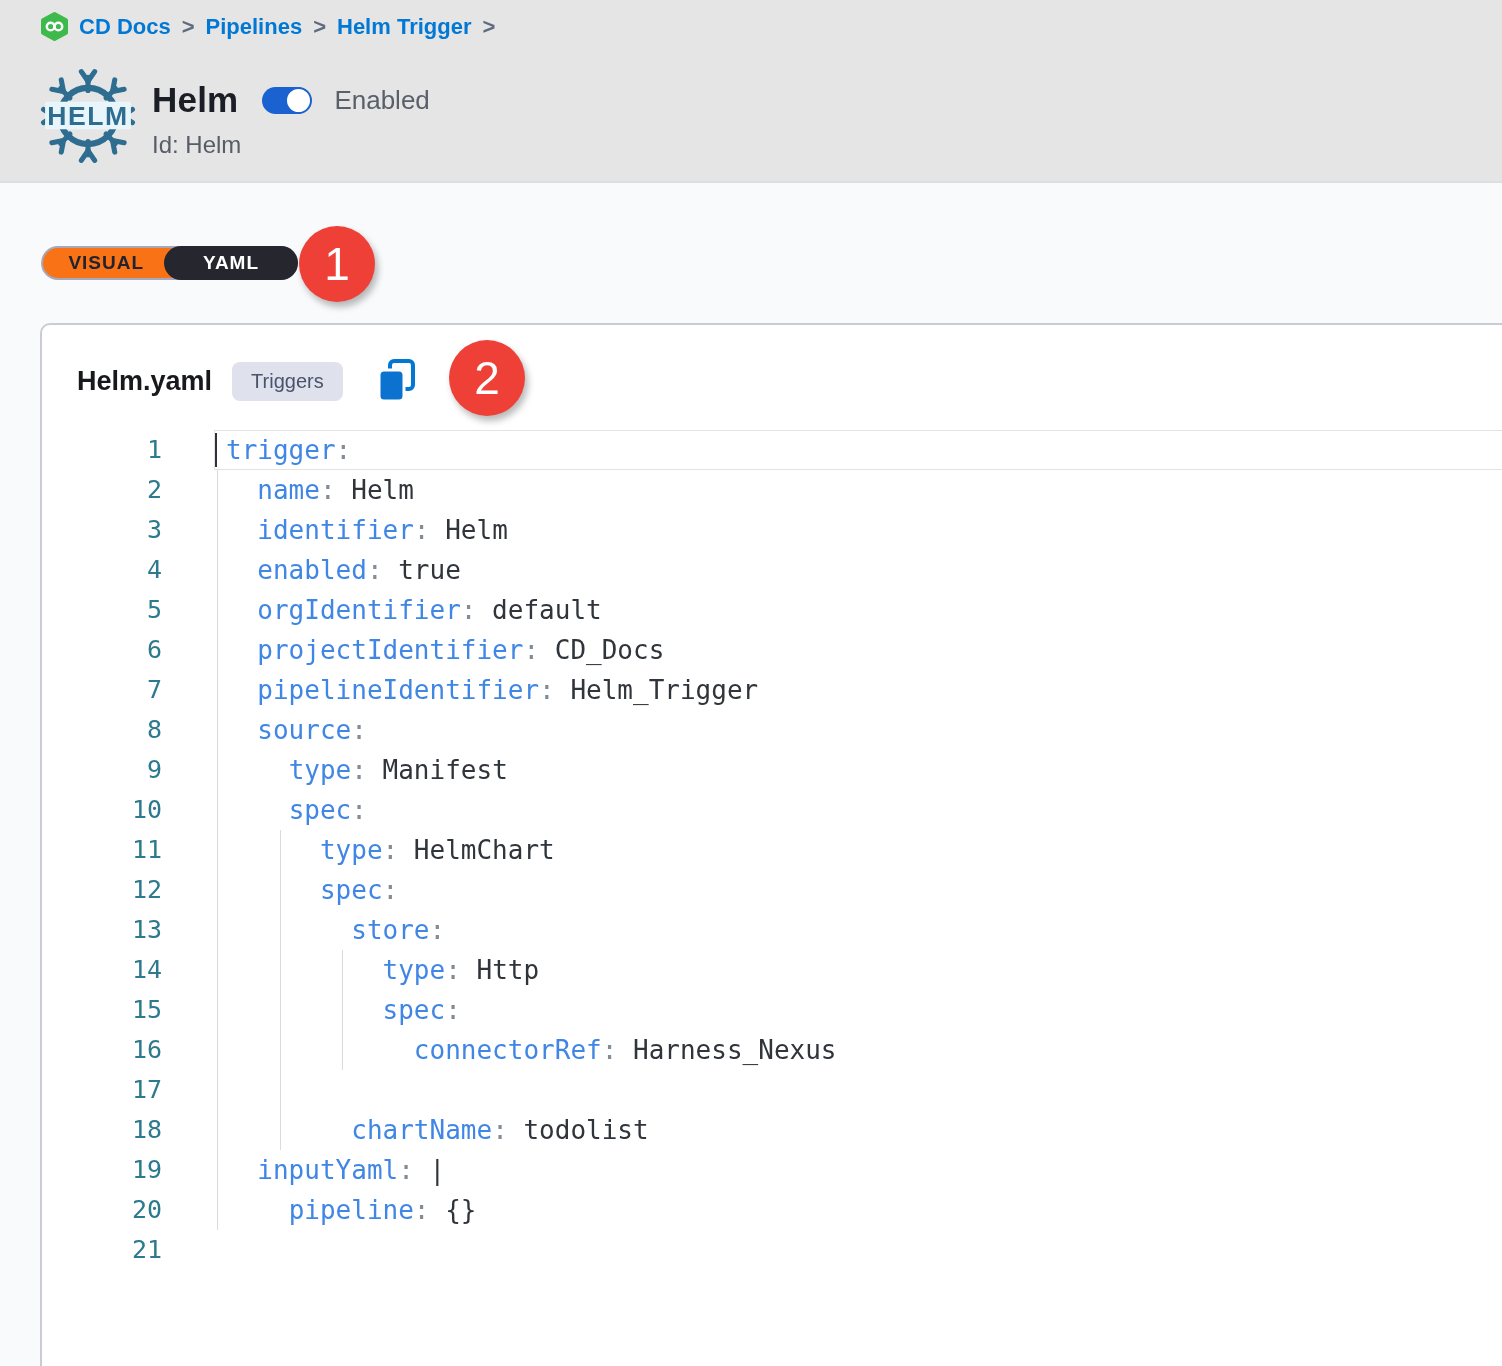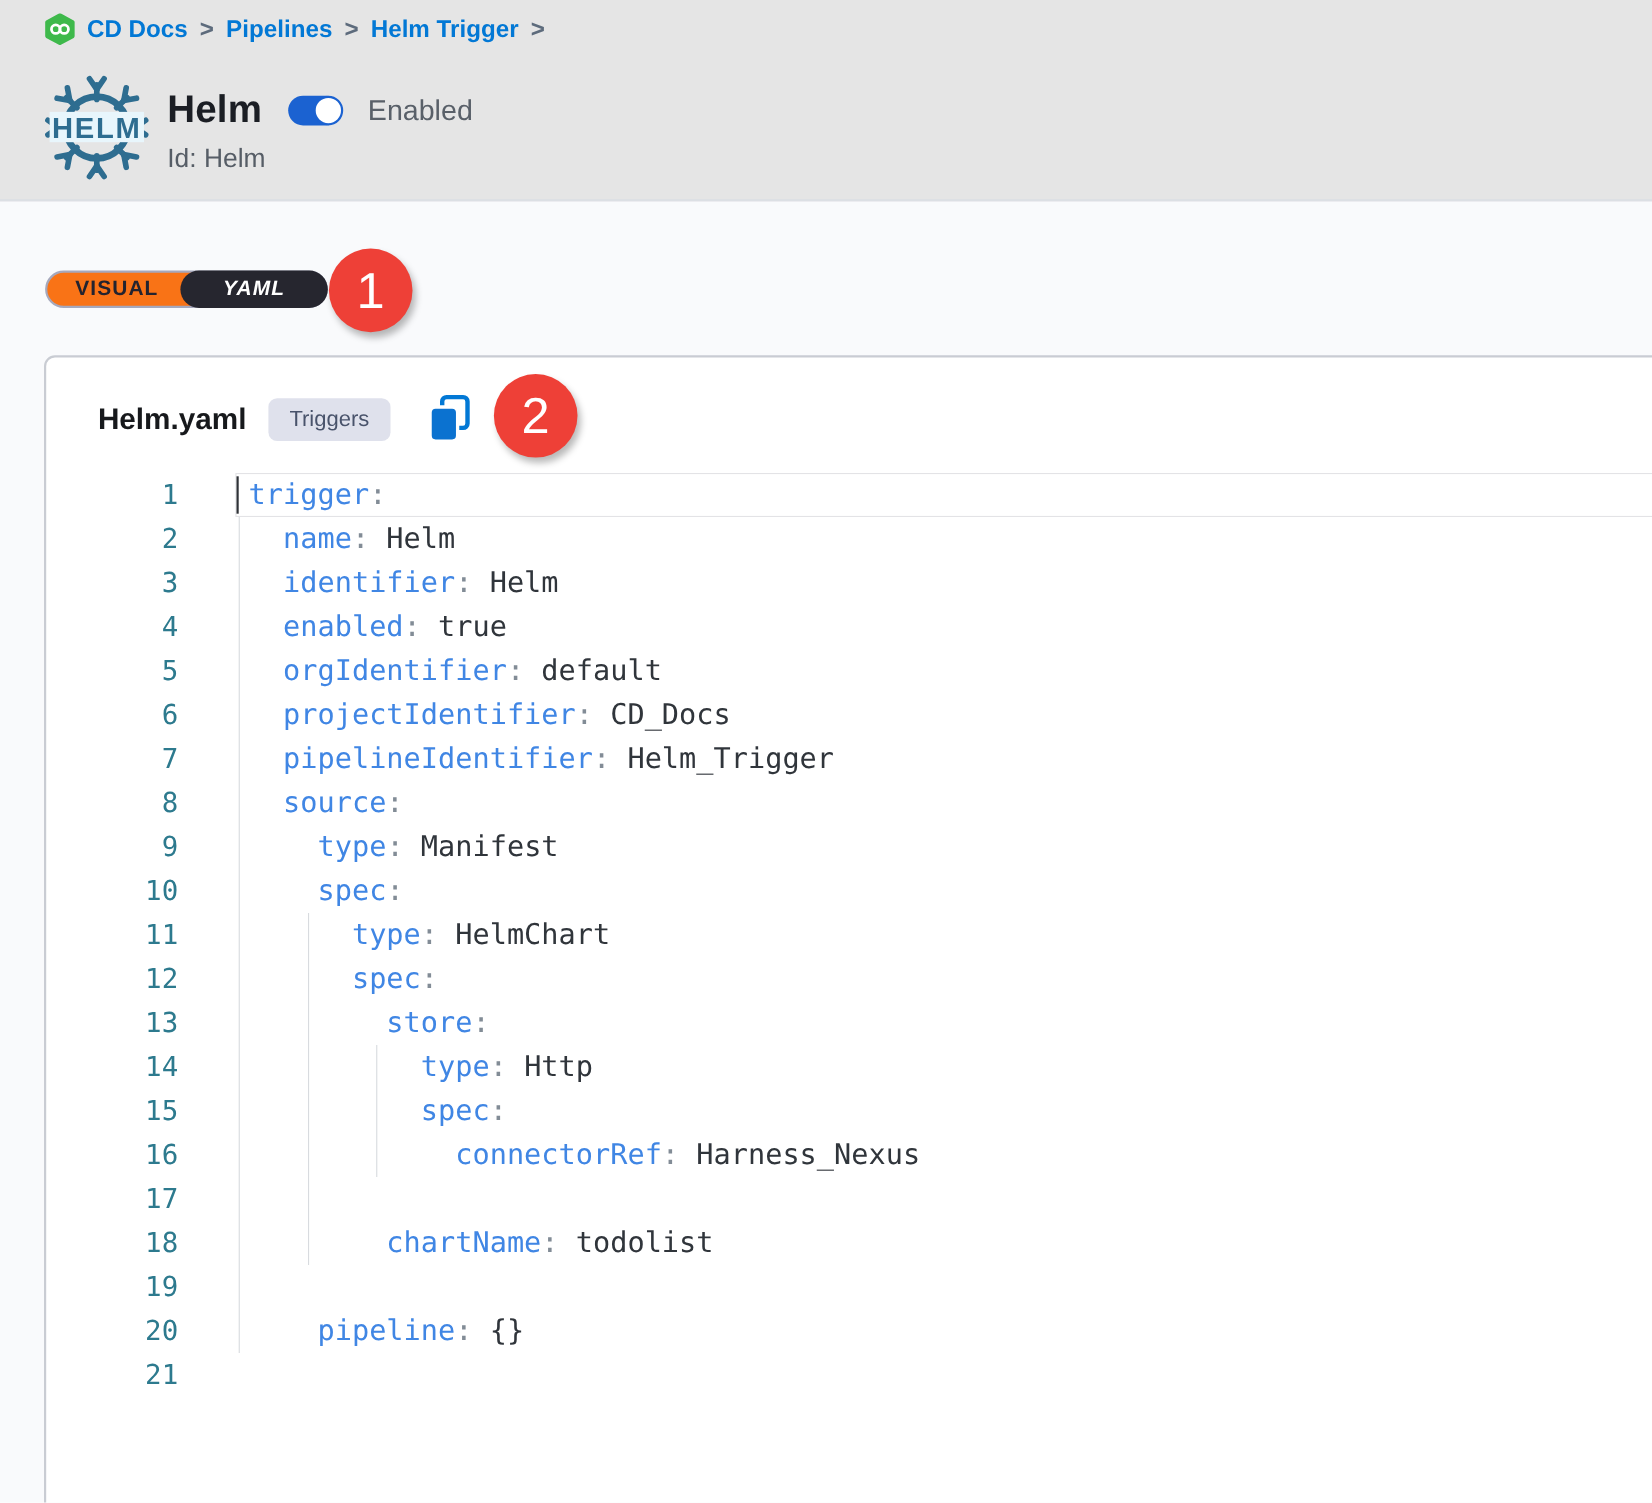--- a/index.html
+++ b/index.html
@@ -43,42 +43,42 @@
     position:absolute; left:41px; top:246px; width:257px; height:34px;
     background:#f97316; border:2px solid #a6a8bc; border-radius:20px;
     display:flex; align-items:center; cursor:pointer; z-index:2;
   }
   .seg {
     flex:1; text-align:center; font-size:19px; font-weight:700;
     letter-spacing:1px; color:#23232f; line-height:30px;
   }
   .seg.dark {
     position:absolute; right:-2px; top:-2px; height:34px; width:134px;
-    background:#26262f; color:#fff; border-radius:18px; line-height:34px;font-style:italic;
+    background:#26262f; color:#fff; border-radius:18px; line-height:34px;
   }
 
   
   .badge-red {
     position:absolute; width:76px; height:76px; border-radius:50%;
     background:var(--badge-red,#ee4037); color:#fff;
     display:flex; align-items:center; justify-content:center;
     font-size:46px; font-weight:500;
     box-shadow:3px 5px 7px rgba(0,0,0,0.28);
     z-index:10;
   }
   .badge-1 { left:299px; top:226px; }
   .badge-2 { left:449px; top:340px; }
 
   
   .editor-panel {
     position:absolute; left:40px; top:323px; width:1600px; height:1200px;
     background:#fff; border:2px solid #c9ccd3; border-radius:10px;
     z-index:1;
   }
-  .editor-header { position:absolute; left:47px; top:33px; display:flex; align-items:center;justify-content:flex-end; }
+  .editor-header { position:absolute; left:35px; top:33px; display:flex; align-items:center;justify-content:flex-end; }
   .file-name { font-size:27px; font-weight:700; color:#17191c; }
   .tag-badge {
     margin-left:20px; background:#dfe1ec; color:#49536b;
     font-size:20px; font-weight:500; padding:8px 19px; border-radius:8px;
   }
   .copy-btn { margin-left:34px; width:40px; height:46px; background:none; border:none; cursor:pointer; }
 
   
   .code-area {
     position:absolute; left:0; right:0; top:105px;
@@ -248,21 +248,21 @@
         <div class="code-row">
           <div class="gutter">17</div>
           <div class="line-content"><span class="guide" style="left: calc(0ch + 3px);"></span><span class="guide" style="left: calc(4ch + 3px);"></span></div>
         </div>
         <div class="code-row">
           <div class="gutter">18</div>
           <div class="line-content"><span class="guide" style="left: calc(0ch + 3px);"></span><span class="guide" style="left: calc(4ch + 3px);"></span><span class="code-text">        <span class="tok-key">chartName</span><span class="tok-colon">:</span><span class="tok-val"> todolist</span></span></div>
         </div>
         <div class="code-row">
           <div class="gutter">19</div>
-          <div class="line-content"><span class="guide" style="left: calc(0ch + 3px);"></span></div>
+          <div class="line-content"><span class="guide" style="left: calc(0ch + 3px);"></span><span class="code-text">  <span class="tok-key">inputYaml</span><span class="tok-colon">:</span><span class="tok-val"> |</span></span></div>
         </div>
         <div class="code-row">
           <div class="gutter">20</div>
           <div class="line-content"><span class="guide" style="left: calc(0ch + 3px);"></span><span class="code-text">    <span class="tok-key">pipeline</span><span class="tok-colon">:</span><span class="tok-val"> {}</span></span></div>
         </div>
         <div class="code-row">
           <div class="gutter">21</div>
           <div class="line-content"><span class="code-text"></span></div>
         </div>
       </div>

